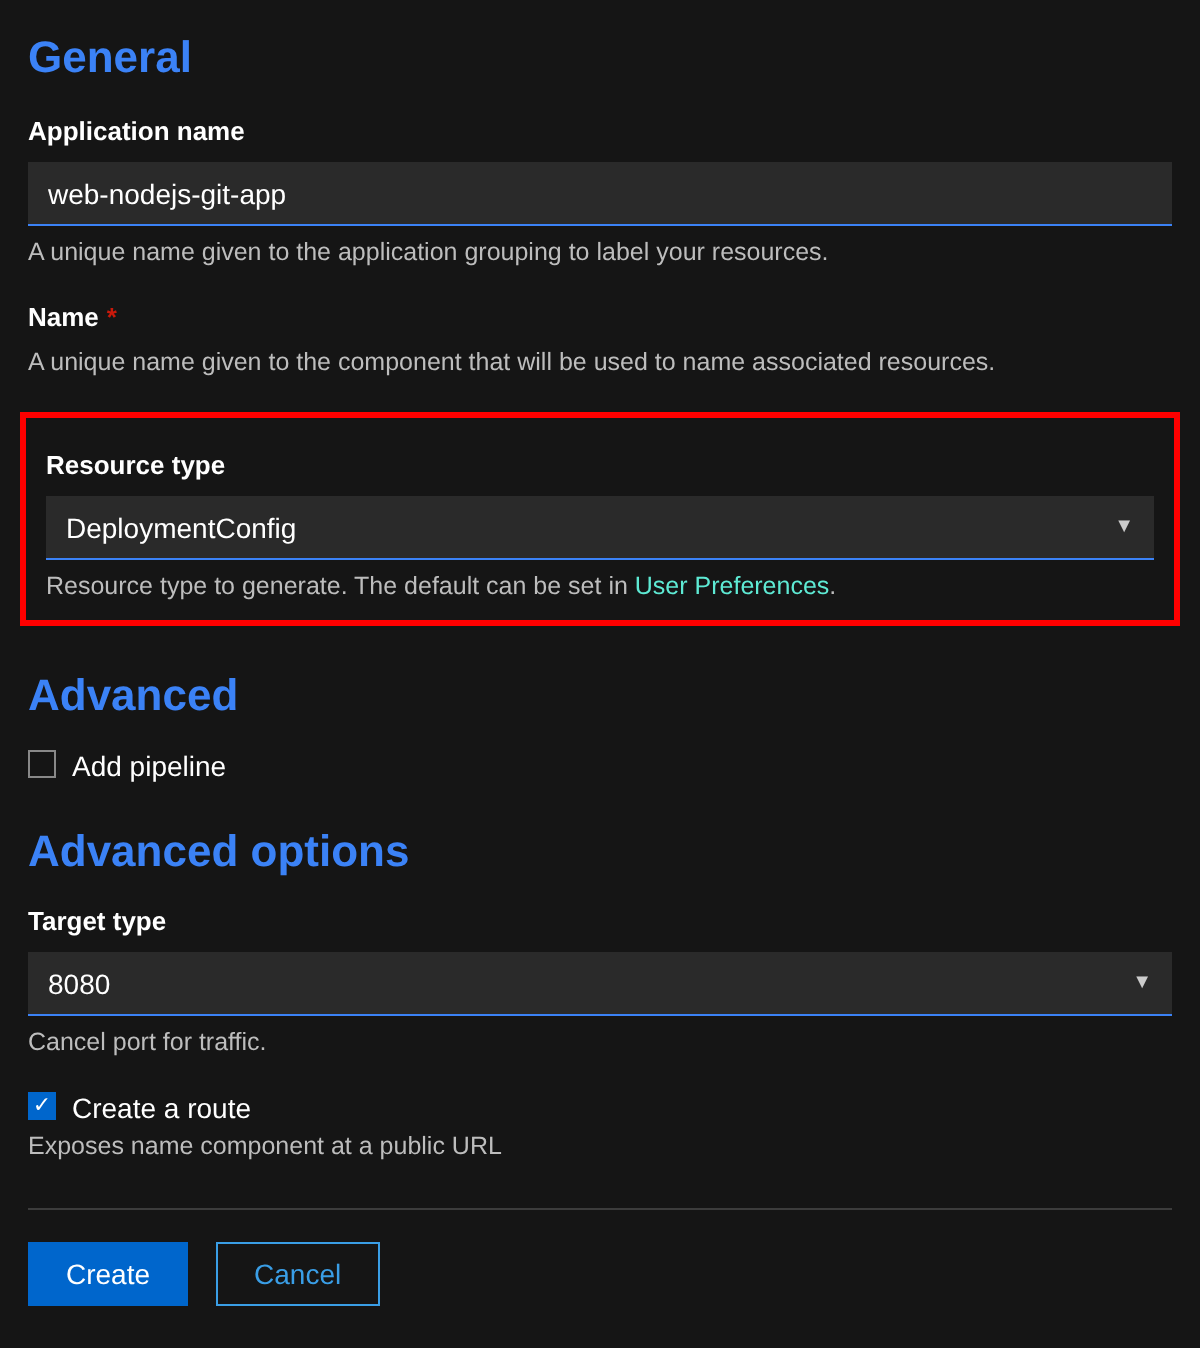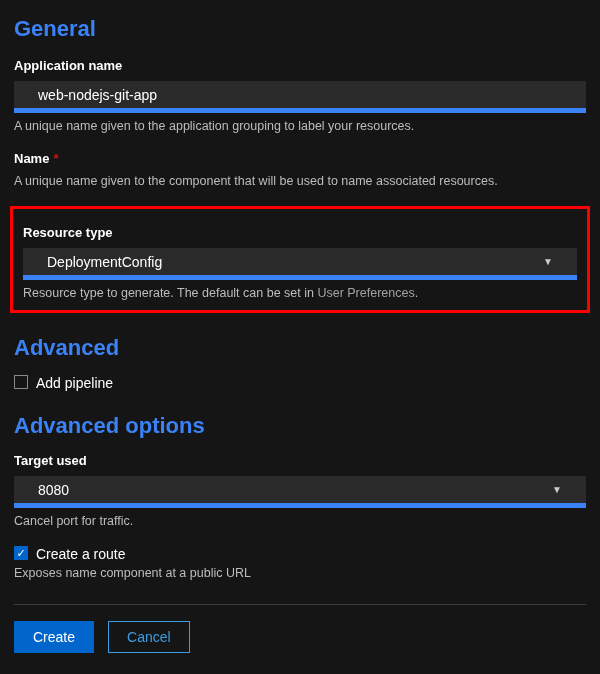--- a/index.html
+++ b/index.html
@@ -33,41 +33,41 @@
   }
   .required-star {
     color: #c9190b;
     margin-left: 4px;
     font-weight: 700;
   }
   .text-input, .select-input {
     width: 100%;
     background: #2a2a2a;
     border: none;
-    border-bottom: 5px solid #3b82f6;
+    border-bottom: 1px solid #3b82f6;
     color: #fff;
     font-size: 14px;
-    padding: 7px 24px;
+    padding: 7px 10px;
     outline: none;
     height: 32px;
     display: flex;
     align-items: center;
     justify-content: space-between;
     cursor: pointer;
   }
   .text-input {
     cursor: text;
   }
   .help-text {
     font-size: 12.5px;
     color: #bdbdbd;
     margin: 6px 0 18px 0;
   }
   .help-text a {
-    color: #a3a3a3;
+    color: #5eead4;
     text-decoration: none;
   }
   .highlight-box {
     border: 3px solid #ff0000;
     padding: 8px 10px 4px 10px;
     margin: 4px -4px 6px -4px;
   }
   .caret {
     font-size: 10px;
     color: #ccc;
@@ -154,21 +154,21 @@
 
   <h2 class="section-title spaced">Advanced</h2>
 
   <div class="checkbox-row">
     <span class="checkbox"></span>
     <span>Add pipeline</span>
   </div>
 
   <h2 class="section-title spaced">Advanced options</h2>
 
-  <label class="field-label">Target used</label>
+  <label class="field-label">Target type</label>
   <div class="select-input">
     <span>8080</span>
     <span class="caret">▼</span>
   </div>
   <div class="help-text">Cancel port for traffic.</div>
 
   <div class="checkbox-row">
     <span class="checkbox checked">✓</span>
     <span>Create a route</span>
   </div>

